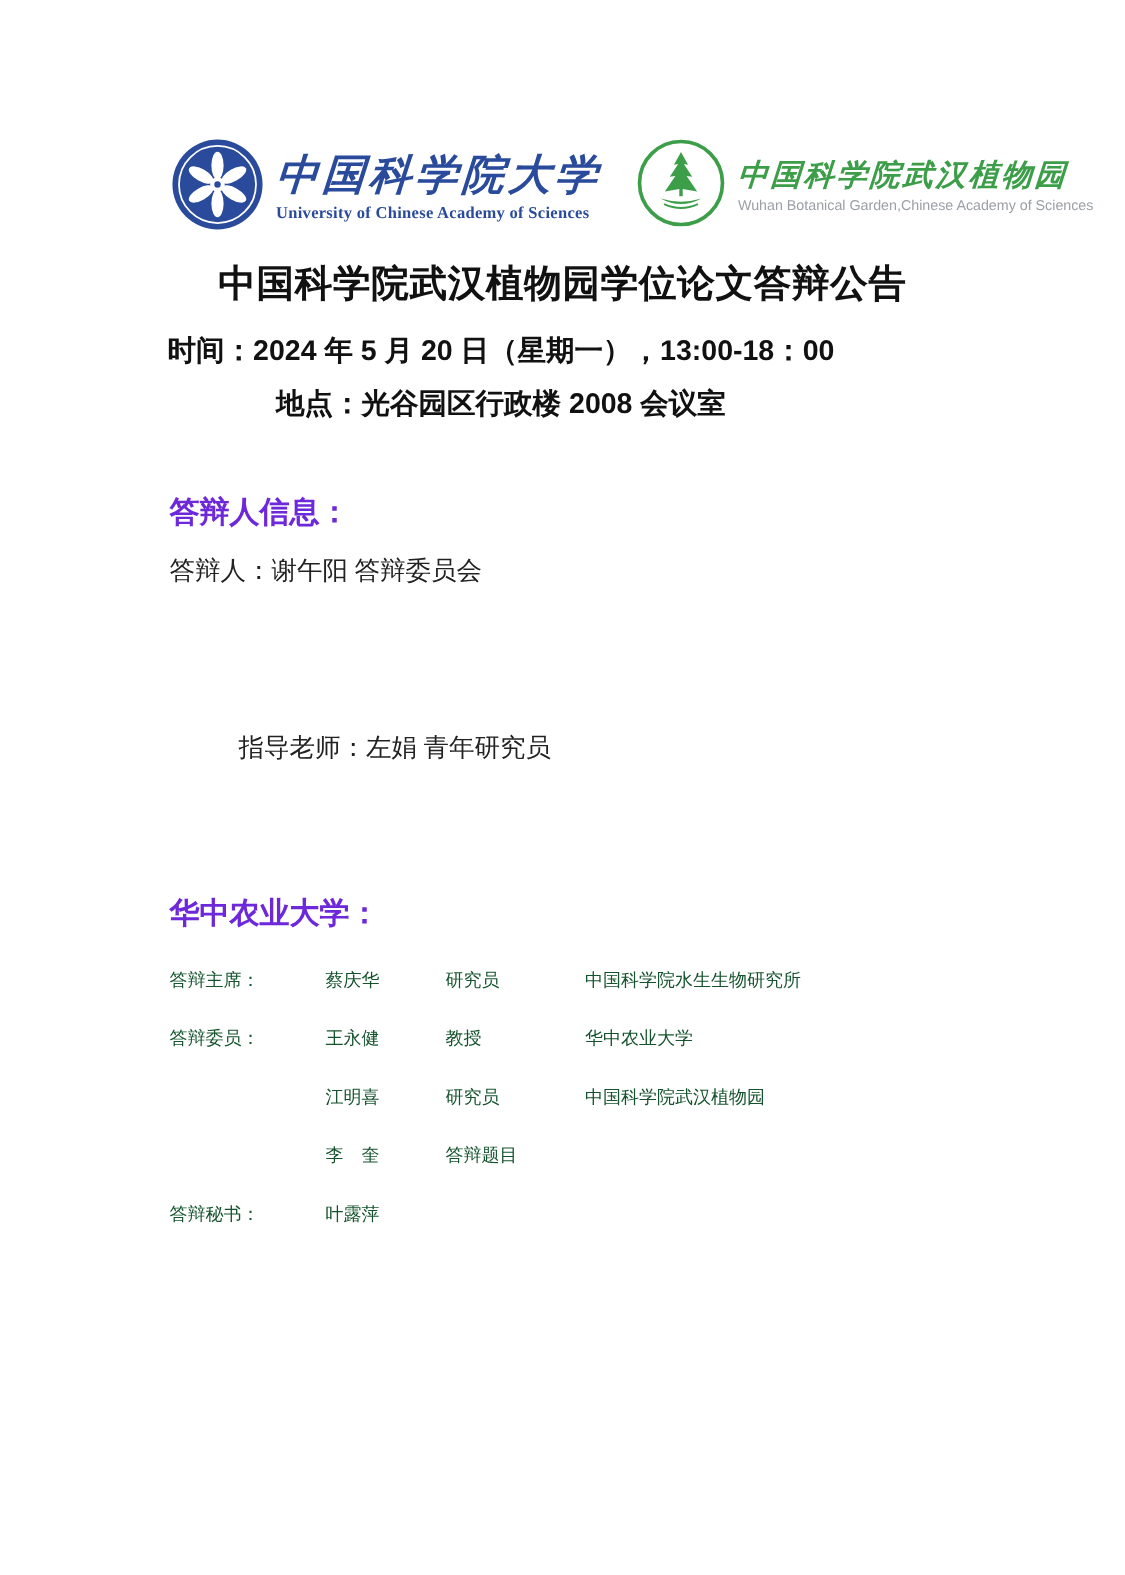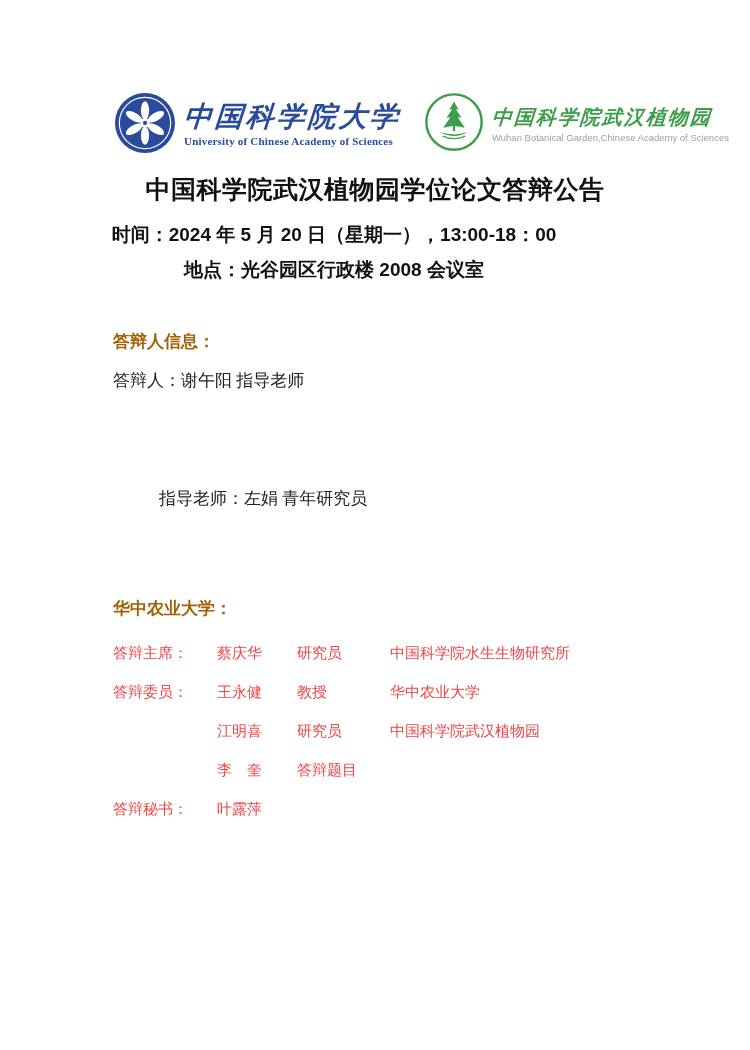--- a/index.html
+++ b/index.html
@@ -54,38 +54,38 @@
     position:absolute;left:0;width:668px;text-align:center;
     font-family:"Liberation Sans","DejaVu Sans",sans-serif;
     font-weight:700;font-size:19px;line-height:26px;color:#111;
   }
   .meta-time{top:222px;}
   .meta-loc{top:257px;}
 
   
   .sec-heading{
     position:absolute;left:113px;
-    font-weight:bold;font-size:17px;line-height:24px;color:#a16207;
+    font-weight:bold;font-size:20px;line-height:24px;color:#6d28d9;
   }
   .body-line{
     position:absolute;left:113px;
     font-size:17px;line-height:24px;color:#222;white-space:nowrap;
   }
   .h-candidate{top:330px;}
   .l-person{top:369px;}
   .l-topic{top:408px;}
   .l-advisor{top:487px;margin-left:46px;}
   .h-committee{top:597px;}
 
   .committee-table{position:absolute;left:113px;top:634px;width:530px;}
   .c-row{
     display:grid;
     grid-template-columns:104px 80px 93px auto;
     height:39px;align-items:center;
-    font-size:15px;color:#ef4444;white-space:nowrap;
+    font-size:12px;color:#14532d;white-space:nowrap;
   }
   .c-cell{overflow:visible;}
 </style>
 </head>
 <body>
 
 <div id="page">
 
   <div class="logo-row">
 
@@ -127,21 +127,21 @@
       </span>
     </div>
 
   </div>
 
   <div class="doc-title">中国科学院武汉植物园学位论文答辩公告</div>
   <div class="meta-line meta-time">时间：2024 年 5 月 20 日（星期一），13:00-18：00</div>
   <div class="meta-line meta-loc">地点：光谷园区行政楼 2008 会议室</div>
 
   <div class="sec-heading h-candidate">答辩人信息：</div>
-  <div class="body-line l-person">答辩人：谢午阳 指导老师</div>
+  <div class="body-line l-person">答辩人：谢午阳 答辩委员会</div>
   <div class="body-line l-advisor">指导老师：左娟 青年研究员</div>
 
   <div class="sec-heading h-committee">华中农业大学：</div>
 
   <div class="committee-table">
     <div class="c-row">
       <span class="c-cell">答辩主席：</span>
       <span class="c-cell">蔡庆华</span>
       <span class="c-cell">研究员</span>
       <span class="c-cell">中国科学院水生生物研究所</span>

